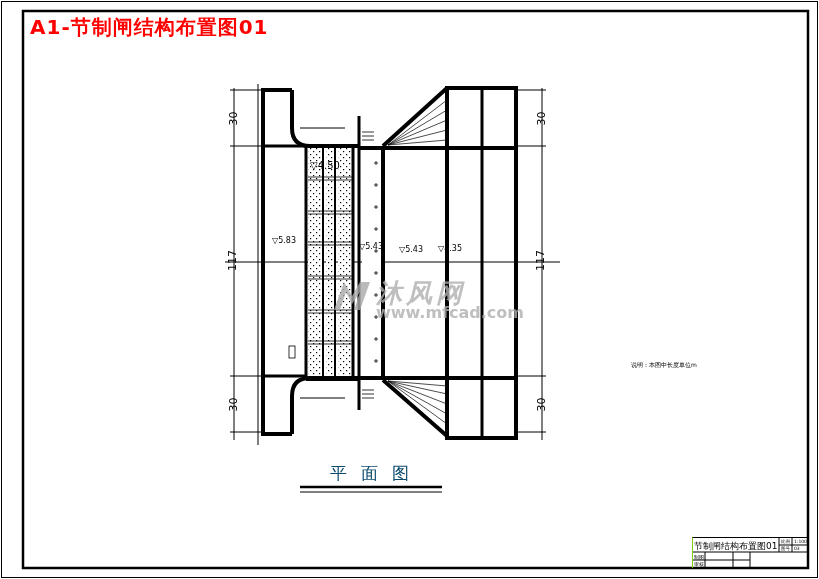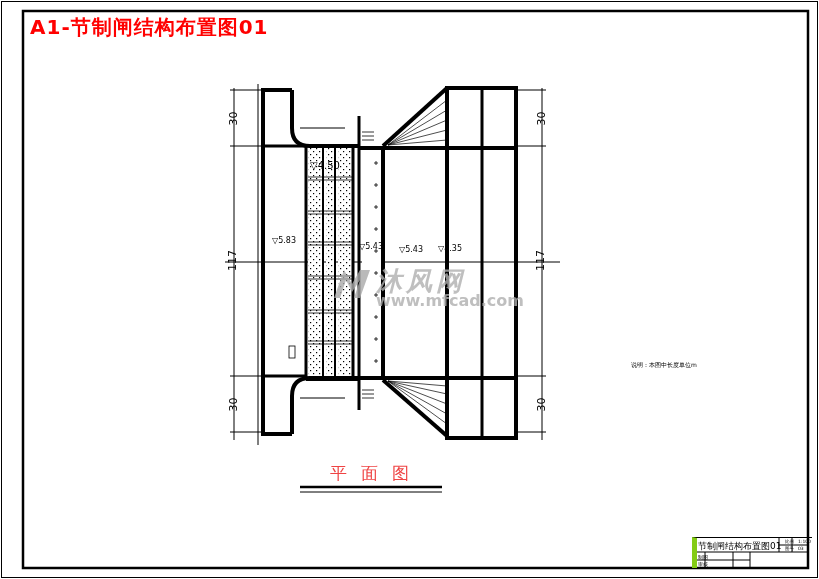--- a/index.html
+++ b/index.html
@@ -1,26 +1,26 @@
 <!DOCTYPE html>
 <html><head>
 <meta charset="utf-8">
 <style>
   html,body{margin:0;padding:0;background:#fff;}
   body{width:819px;height:579px;position:relative;overflow:hidden;font-family:"DejaVu Sans",sans-serif;}
   .sheet{position:absolute;left:0;top:0;width:819px;height:579px;}
   .title{position:absolute;left:28px;top:13px;color:#ff0000;font-size:20px;font-weight:bold;letter-spacing:1px;font-family:"DejaVu Sans",sans-serif;background:#fff;padding:0 2px;line-height:28px;}
   .note{position:absolute;left:631px;top:361px;font-size:6px;color:#000;}
-  .plan-title{position:absolute;left:330px;top:462px;font-size:17px;letter-spacing:14px;color:#ef4444;font-family:"DejaVu Serif",serif;}
-  .tb{position:absolute;left:692px;top:537px;width:115px;height:30px;border-left:5px solid #84cc16;border-top:1px solid #000;font-size:8px;}
+  .plan-title{position:absolute;left:330px;top:462px;font-size:17px;letter-spacing:14px;color:#0c4a6e;font-family:"DejaVu Serif",serif;}
+  .tb{position:absolute;left:692px;top:537px;width:115px;height:30px;border-left:1px solid #84cc16;border-top:1px solid #000;font-size:8px;}
   .tb-name{position:absolute;left:1px;top:2px;font-size:9px;white-space:nowrap;}
   .tb-s1{position:absolute;left:88px;top:1px;font-size:4.5px;line-height:5px;}
   .tb-s2{position:absolute;left:101px;top:1px;font-size:4.5px;line-height:5px;}
   .tb-r{position:absolute;left:1px;font-size:5px;}
-  .wm{position:absolute;left:330px;top:264px;color:#b0b0b0;opacity:.8;}
+  .wm{position:absolute;left:330px;top:276px;color:#b0b0b0;opacity:.8;}
   .wm-cn{font-size:26px;font-style:italic;font-weight:bold;position:absolute;left:46px;top:0;white-space:nowrap;letter-spacing:4px;}
   .wm-en{font-size:16px;font-weight:bold;position:absolute;left:46px;top:27px;white-space:nowrap;}
   .lvl{position:absolute;font-size:8px;color:#000;white-space:nowrap;}
   .dim{position:absolute;font-size:11px;color:#000;transform:rotate(-90deg);transform-origin:center;white-space:nowrap;}
 </style>
 </head>
 <body>
 
 <div class="sheet">
 <svg width="819" height="579" viewBox="0 0 819 579" xmlns="http://www.w3.org/2000/svg">

